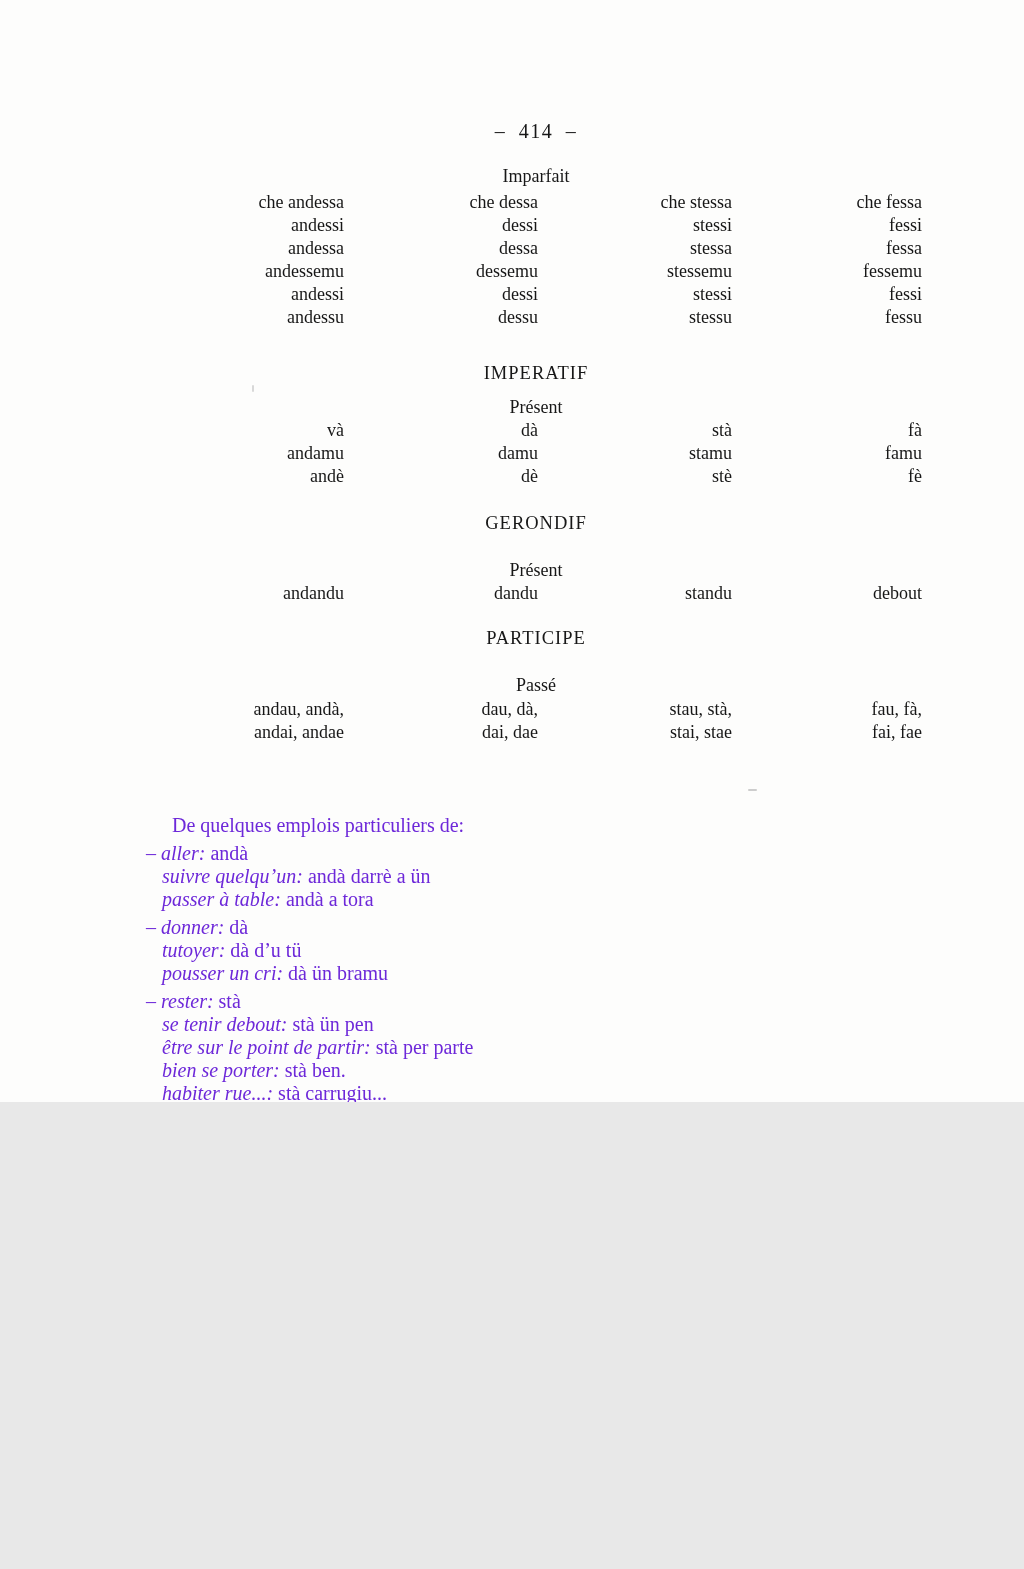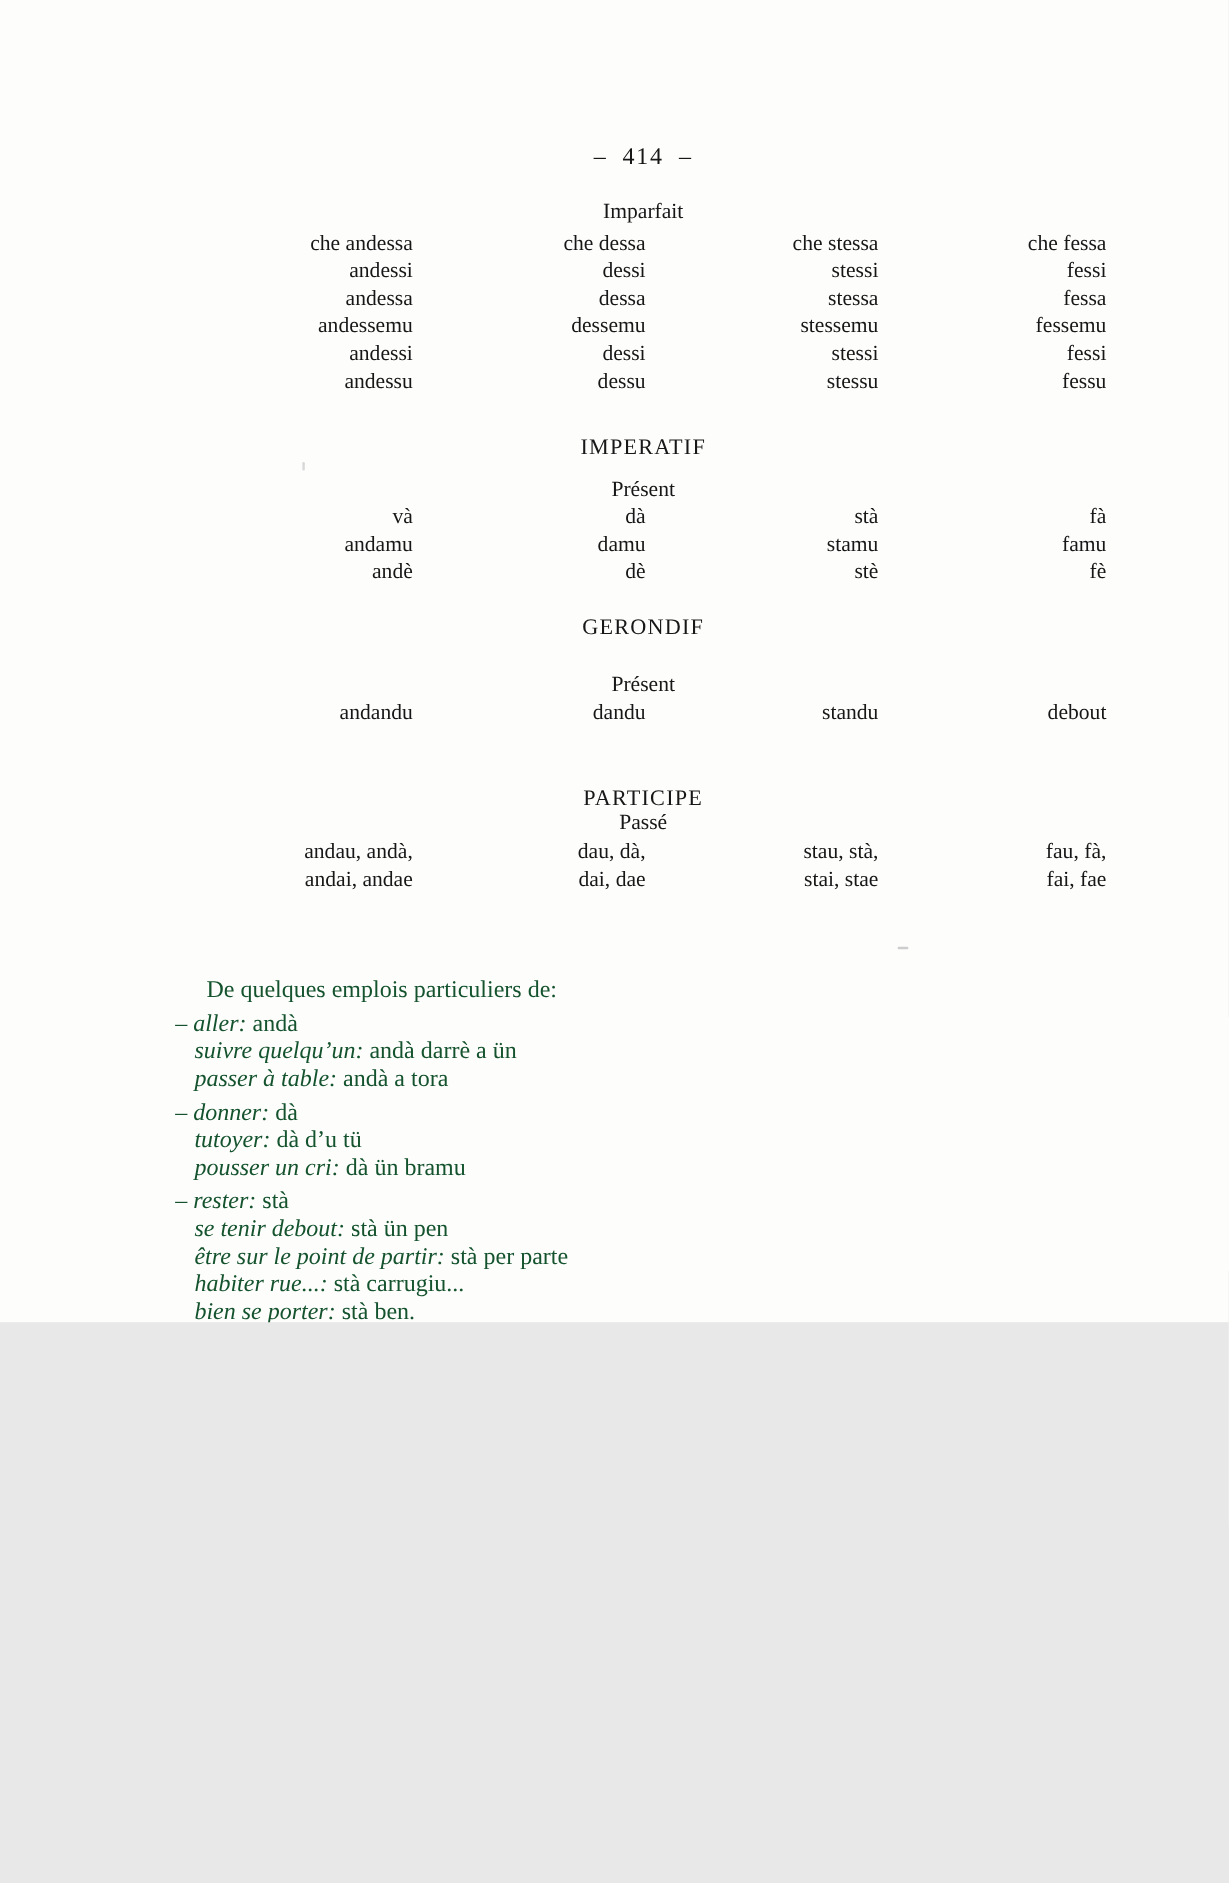--- a/index.html
+++ b/index.html
@@ -25,21 +25,21 @@
     text-align:right;
   }
   .col{width:194px;}
   .col:last-child{width:190px;}
   .cell{
     font-size:18px;line-height:23px;white-space:nowrap;
   }
   .cell.sub{padding-left:36px;}
   .usage{
     position:absolute;left:146px;top:814px;
-    font-size:20px;line-height:23px;color:#14532d;
+    font-size:20px;line-height:23px;color:#6d28d9;
   }
   .usage .intro{margin-left:26px;white-space:nowrap;}
   .usage .line{white-space:nowrap;}
   .usage .line.sub{margin-left:16px;}
   .usage .line.dashline{margin-top:5px;}
   .usage i{font-style:italic;}
   .artifact{
     position:absolute;background:#cdcdcd;border-radius:1px;
   }
   #artifact-dash{left:748px;top:789px;width:9px;height:2px;}
@@ -126,21 +126,21 @@
       <div class="cell">dandu</div>
     </div>
     <div class="col">
       <div class="cell">standu</div>
     </div>
     <div class="col">
       <div class="cell">debout</div>
     </div>
   </div>
 
-  <div class="center-band sec-title" style="top:656px">PARTICIPE</div>
+  <div class="center-band sec-title" style="top:628px">PARTICIPE</div>
   <div class="center-band tense" style="top:675px">Passé</div>
 
   <div class="grid" style="top:698px">
     <div class="col">
       <div class="cell">andau, andà,</div>
       <div class="cell">andai, andae</div>
     </div>
     <div class="col">
       <div class="cell">dau, dà,</div>
       <div class="cell">dai, dae</div>
@@ -165,17 +165,17 @@
     <div class="line sub"><i>suivre quelqu’un:</i><span> andà darrè a ün</span></div>
     <div class="line sub"><i>passer à table:</i><span> andà a tora</span></div>
 
     <div class="line dashline"><span>– </span><i>donner:</i><span> dà</span></div>
     <div class="line sub"><i>tutoyer:</i><span> dà d’u tü</span></div>
     <div class="line sub"><i>pousser un cri:</i><span> dà ün bramu</span></div>
 
     <div class="line dashline"><span>– </span><i>rester:</i><span> stà</span></div>
     <div class="line sub"><i>se tenir debout:</i><span> stà ün pen</span></div>
     <div class="line sub"><i>être sur le point de partir:</i><span> stà per parte</span></div>
+    <div class="line sub"><i>bien se porter:</i><span> stà ben.</span></div>
     <div class="line sub"><i>habiter rue...:</i><span> stà carrugiu...</span></div>
-    <div class="line sub"><i>bien se porter:</i><span> stà ben.</span></div>
   </div>
 
 </div>
 
 </body></html>

